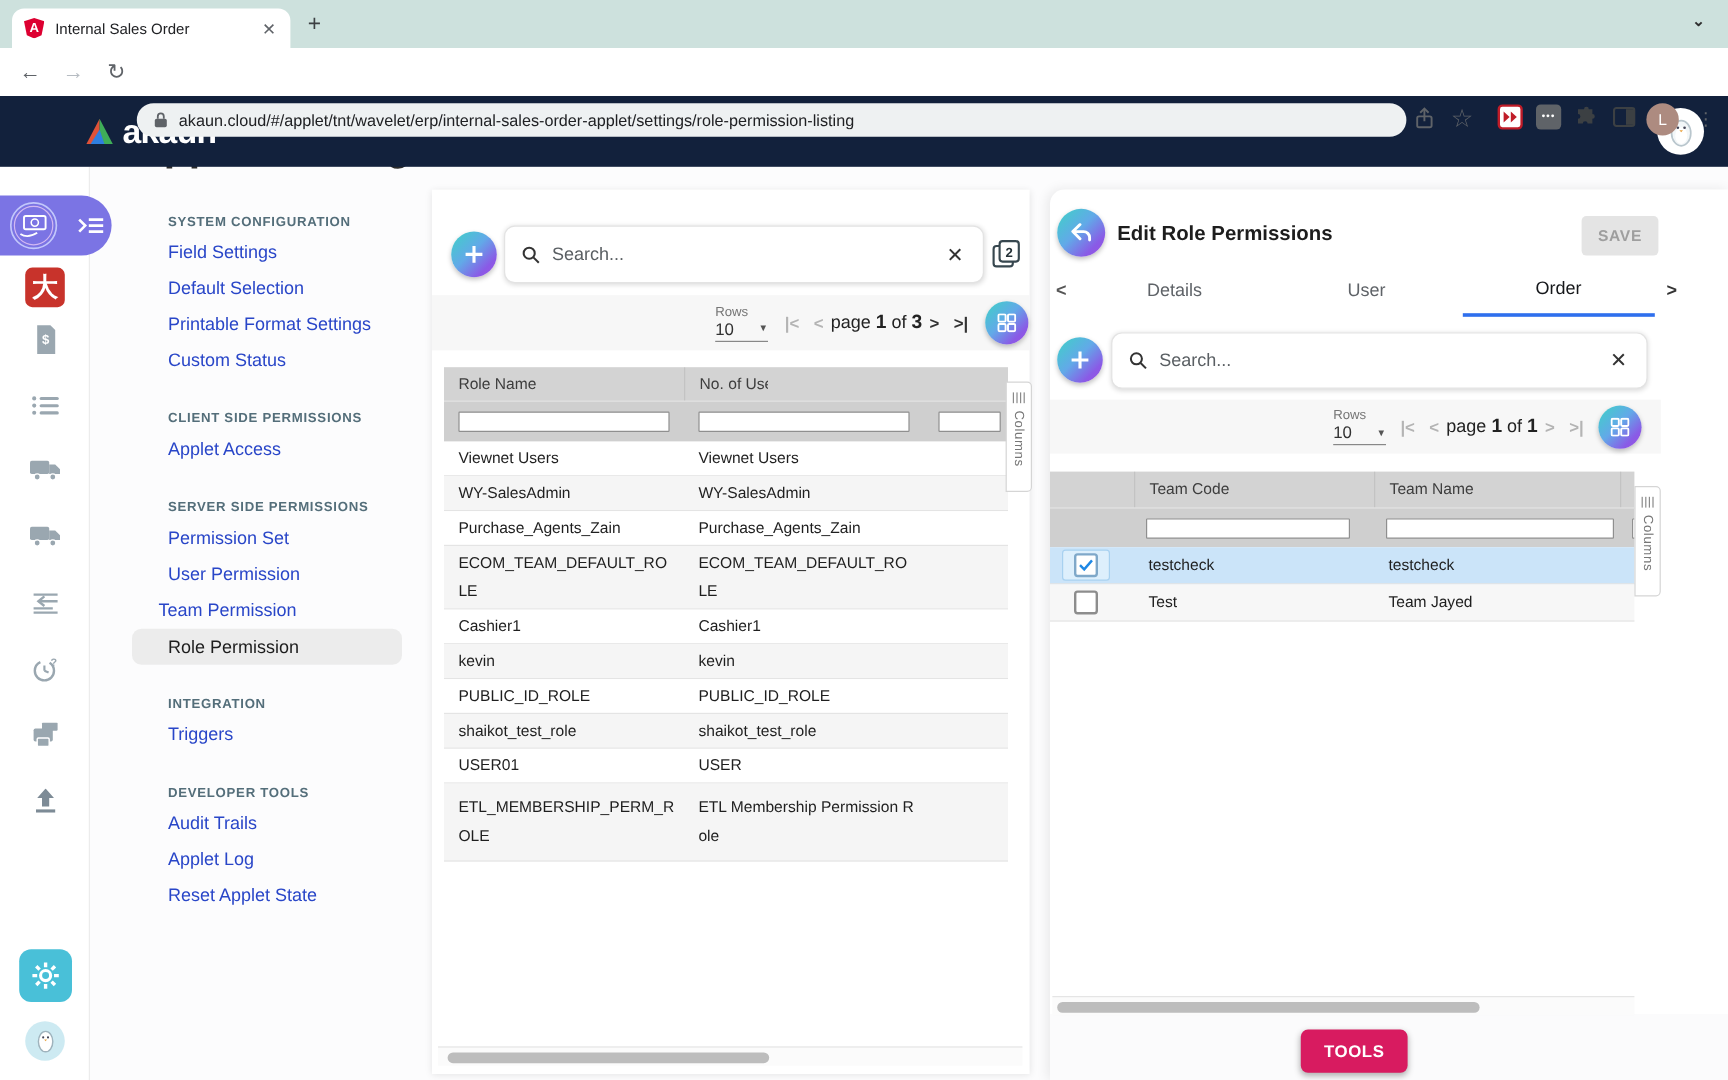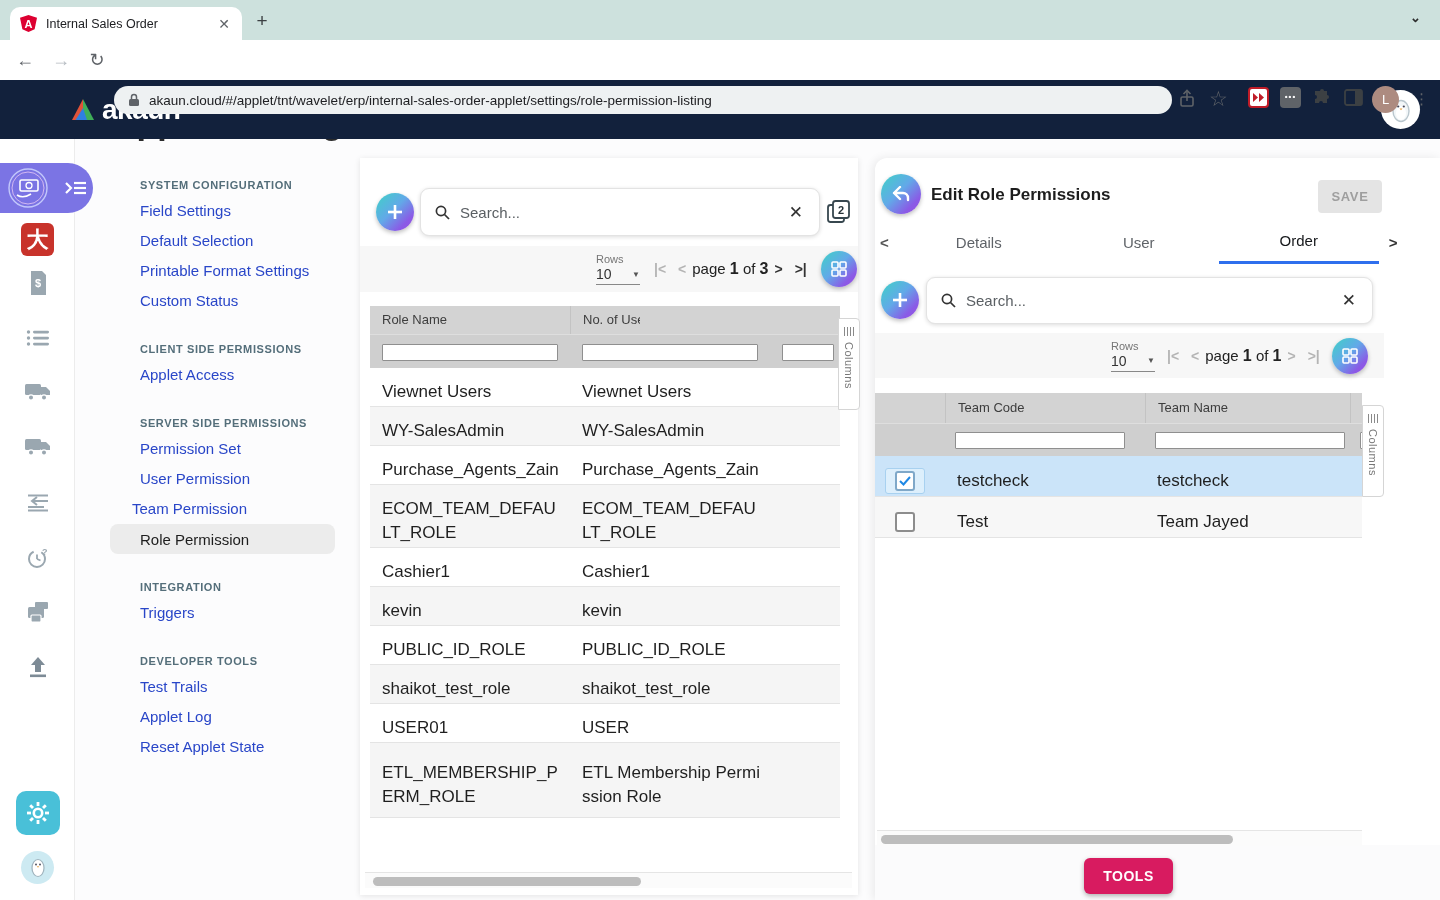--- a/index.html
+++ b/index.html
@@ -69,21 +69,21 @@
   .thead { position:absolute; display:flex; background:#d3d3d3; height:28px; overflow:hidden; }
   .thcell { font-size:13px; color:#3d3d3d; line-height:28px; padding-left:12px; white-space:nowrap; overflow:hidden; flex-shrink:0; border-left:1px solid #c3c3c3; }
   .thcell:first-child { border-left:none; }
   .tfilter { position:absolute; display:flex; background:#cfcfcf; height:34px; align-items:center; border-top:1px solid #dedede; overflow:hidden; }
   .fcell { flex-shrink:0; padding-left:12px; }
   .fcell input { width:176px; height:17px; border:1px solid #8f8f8f; border-radius:1px; background:#fff; outline:none; font-size:12px; padding:0 4px; }
   .tbody { position:absolute; }
   .trow { display:flex; align-items:center; min-height:28px; border-bottom:1px solid #e4e4e4; }
   .trow:nth-child(odd) { background:#fff; }
   .trow:nth-child(even) { background:#f5f5f5; }
-  .tcell { font-size:17px; color:#1f1f1f; padding:12px 8px 2px 12px; line-height:24px; word-break:break-all; flex-shrink:0; }
+  .tcell { font-size:13px; color:#1f1f1f; padding:2px 8px 2px 12px; line-height:24px; word-break:break-all; flex-shrink:0; }
 
   .cols-tab { position:absolute; width:22px; height:92px; background:#fff; border:1px solid #d5d5d5; border-radius:0 4px 4px 0; display:flex; flex-direction:column; align-items:center; padding-top:8px; }
   .cols-bars { display:flex; gap:1.5px; margin-bottom:6px; }
   .cols-bars i { width:1.5px; height:9px; background:#8a8a8a; display:block; }
   .cols-txt { writing-mode:vertical-rl; font-size:11px; color:#777; letter-spacing:0.5px; }
 
   .hscroll { position:absolute; background:#fbfbfb; border-top:1px solid #e5e5e5; }
   .hthumb { position:absolute; top:4px; height:9px; background:#bdbdbd; border-radius:5px; }
 
   
@@ -314,21 +314,21 @@
     <div class="sec-h" style="top:417px;left:140px;position:absolute;">SERVER SIDE PERMISSIONS</div>
     <div class="nav-link" style="top:440px;left:140px;position:absolute;">Permission Set</div>
     <div class="nav-link" style="top:470px;left:140px;position:absolute;">User Permission</div>
     <div class="nav-link" style="top:500px;left:132px;position:absolute;">Team Permission</div>
     <div class="nav-active" style="top:524px;left:110px;">Role Permission</div>
 
     <div class="sec-h" style="top:581px;left:140px;position:absolute;">INTEGRATION</div>
     <div class="nav-link" style="top:604px;left:140px;position:absolute;">Triggers</div>
 
     <div class="sec-h" style="top:655px;left:140px;position:absolute;">DEVELOPER TOOLS</div>
-    <div class="nav-link" style="top:678px;left:140px;position:absolute;">Test Trails</div>
+    <div class="nav-link" style="top:678px;left:140px;position:absolute;">Audit Trails</div>
     <div class="nav-link" style="top:708px;left:140px;position:absolute;">Applet Log</div>
     <div class="nav-link" style="top:738px;left:140px;position:absolute;">Reset Applet State</div>
   </div>
 
   <div class="card-mid"></div>
 
   <div class="gbtn" style="position:absolute;left:376px;top:193px;width:38px;height:38px;z-index:12;">
     <svg width="16" height="16" viewBox="0 0 16 16">
         <line x1="8" y1="1" x2="8" y2="15" stroke="#fff" stroke-width="2.6"></line>
         <line x1="1" y1="8" x2="15" y2="8" stroke="#fff" stroke-width="2.6"></line>

